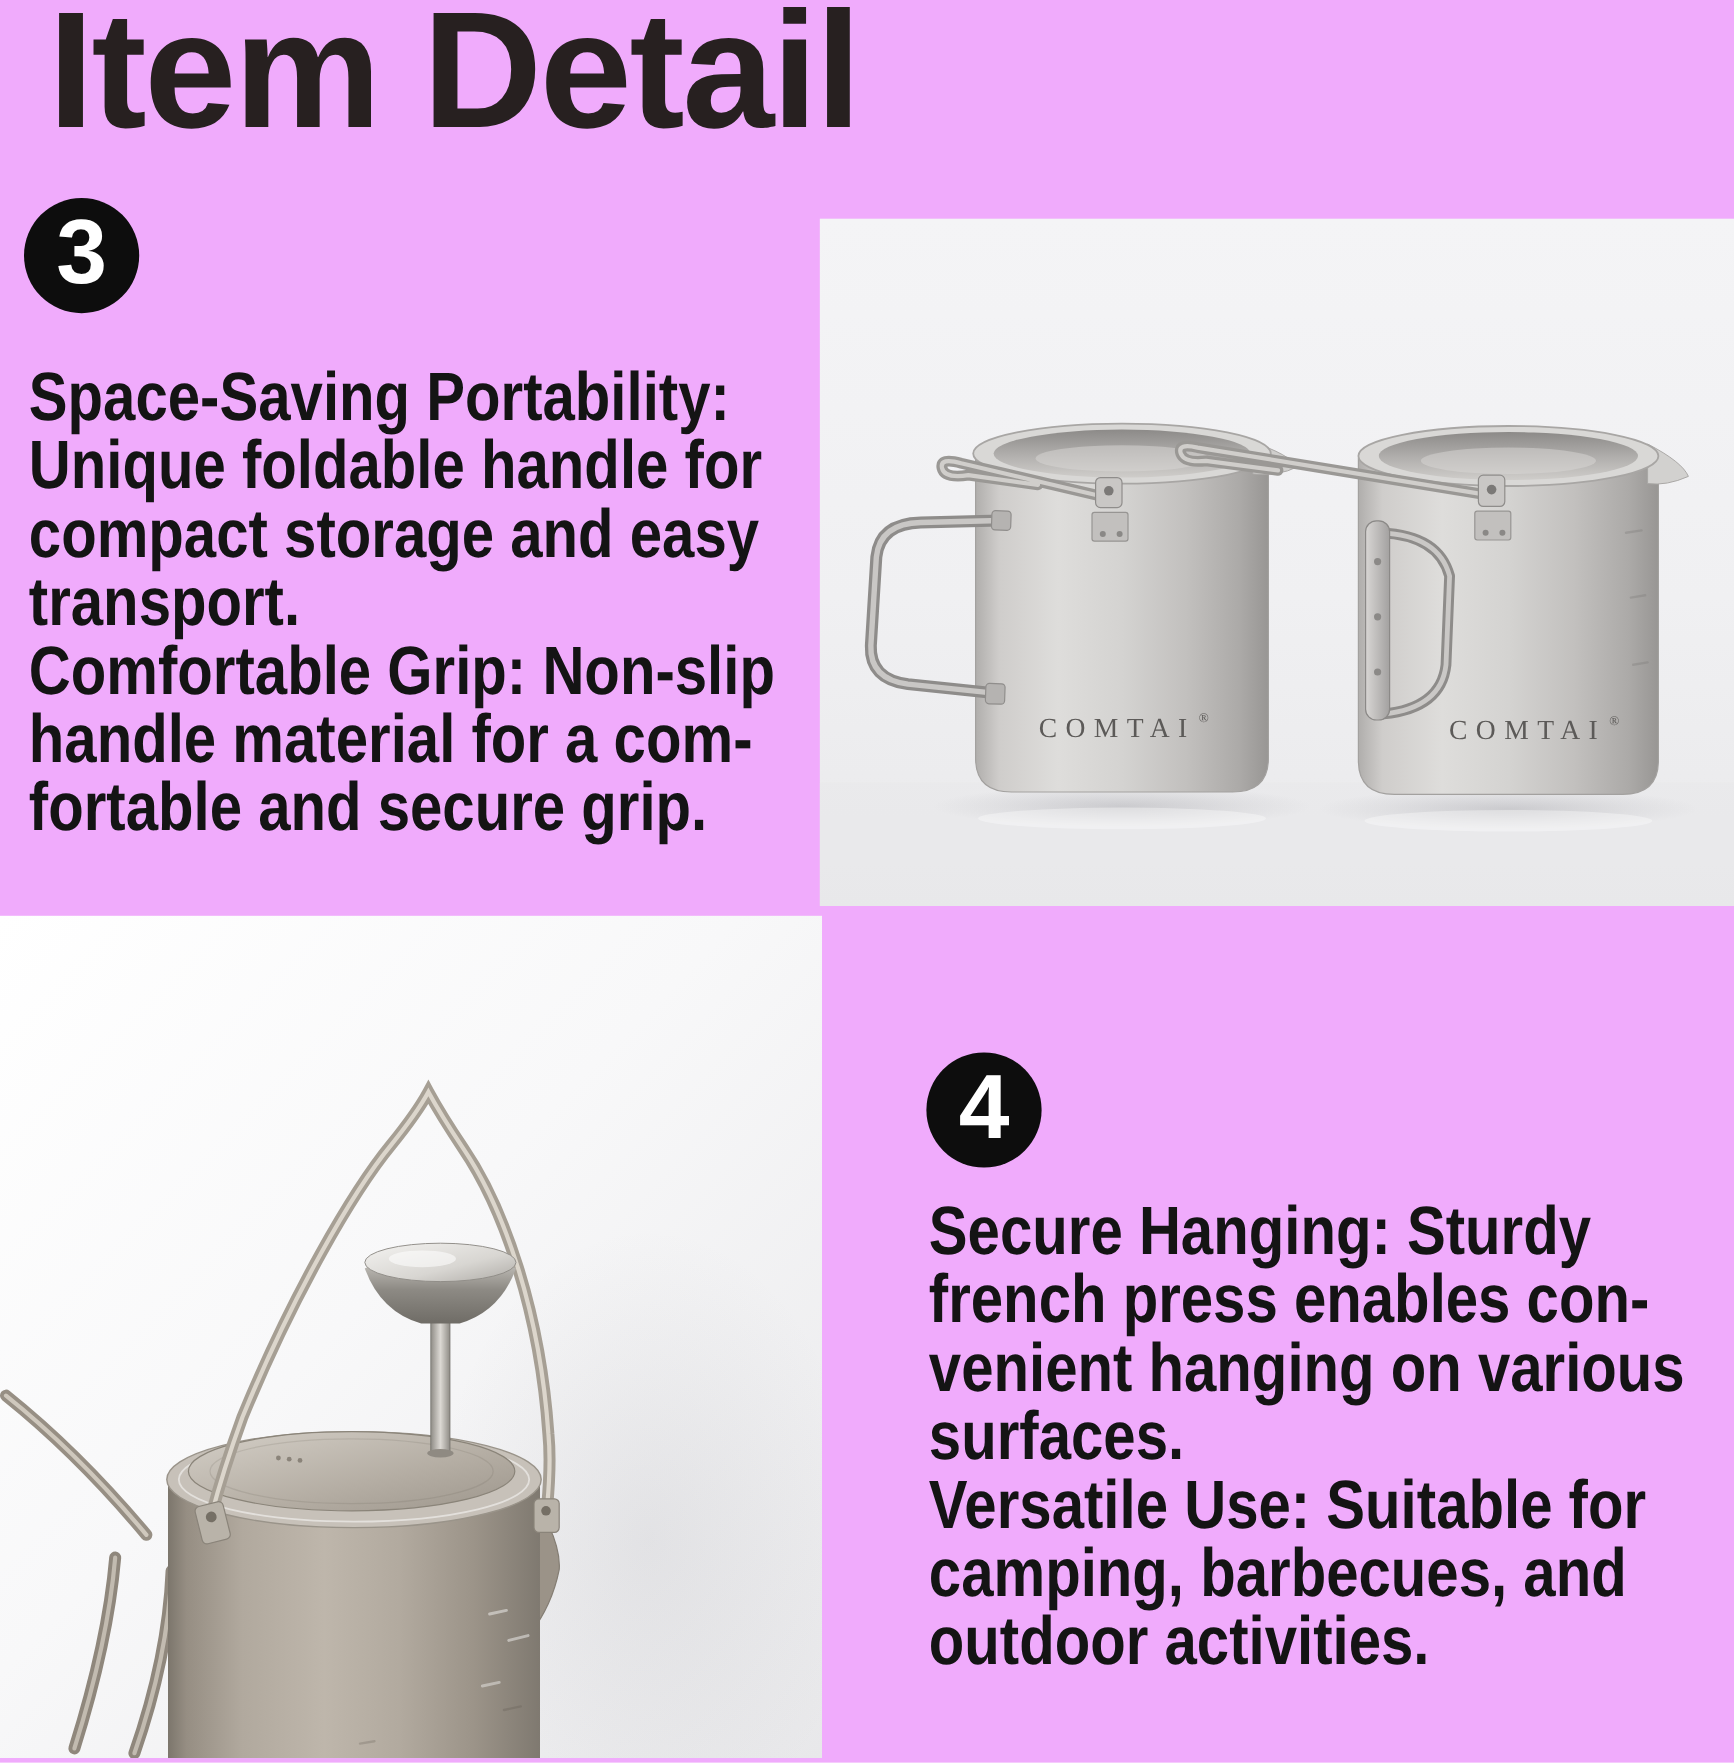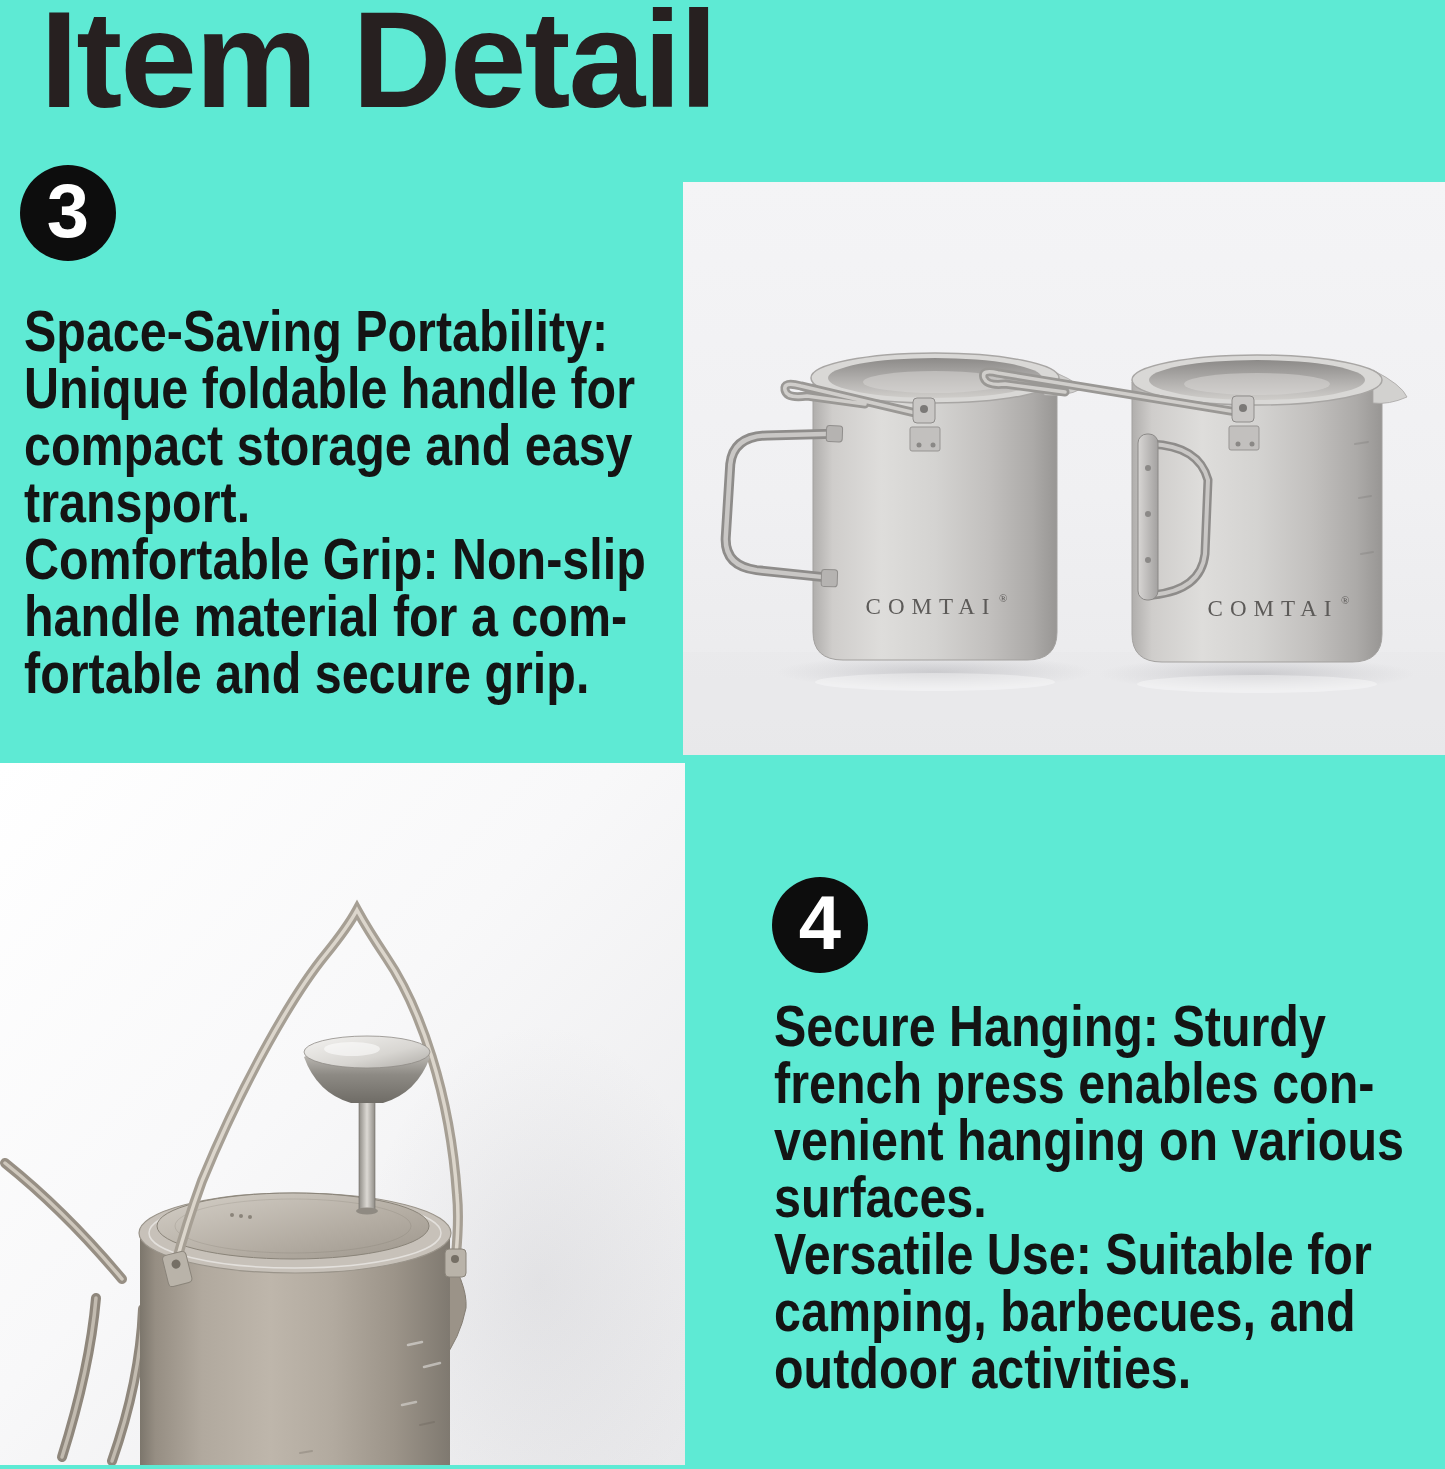--- a/index.html
+++ b/index.html
@@ -2,21 +2,21 @@
 <html><head>
 <meta charset="utf-8">
 <style>
   * { margin: 0; padding: 0; box-sizing: border-box; }
   html, body { background: #ffffff; }
   body { font-family: "Liberation Sans", sans-serif; }
   .canvas {
     position: relative;
     width: 1445px;
     height: 1469px;
-    background: #5eead4;
+    background: #f0abfc;
     overflow: hidden;
     padding-left: 40px;
   }
   .page-title {
     position: absolute;
     left: 40px;
     top: -10px;
     font-size: 138px;
     font-weight: 700;
     letter-spacing: -2px;

